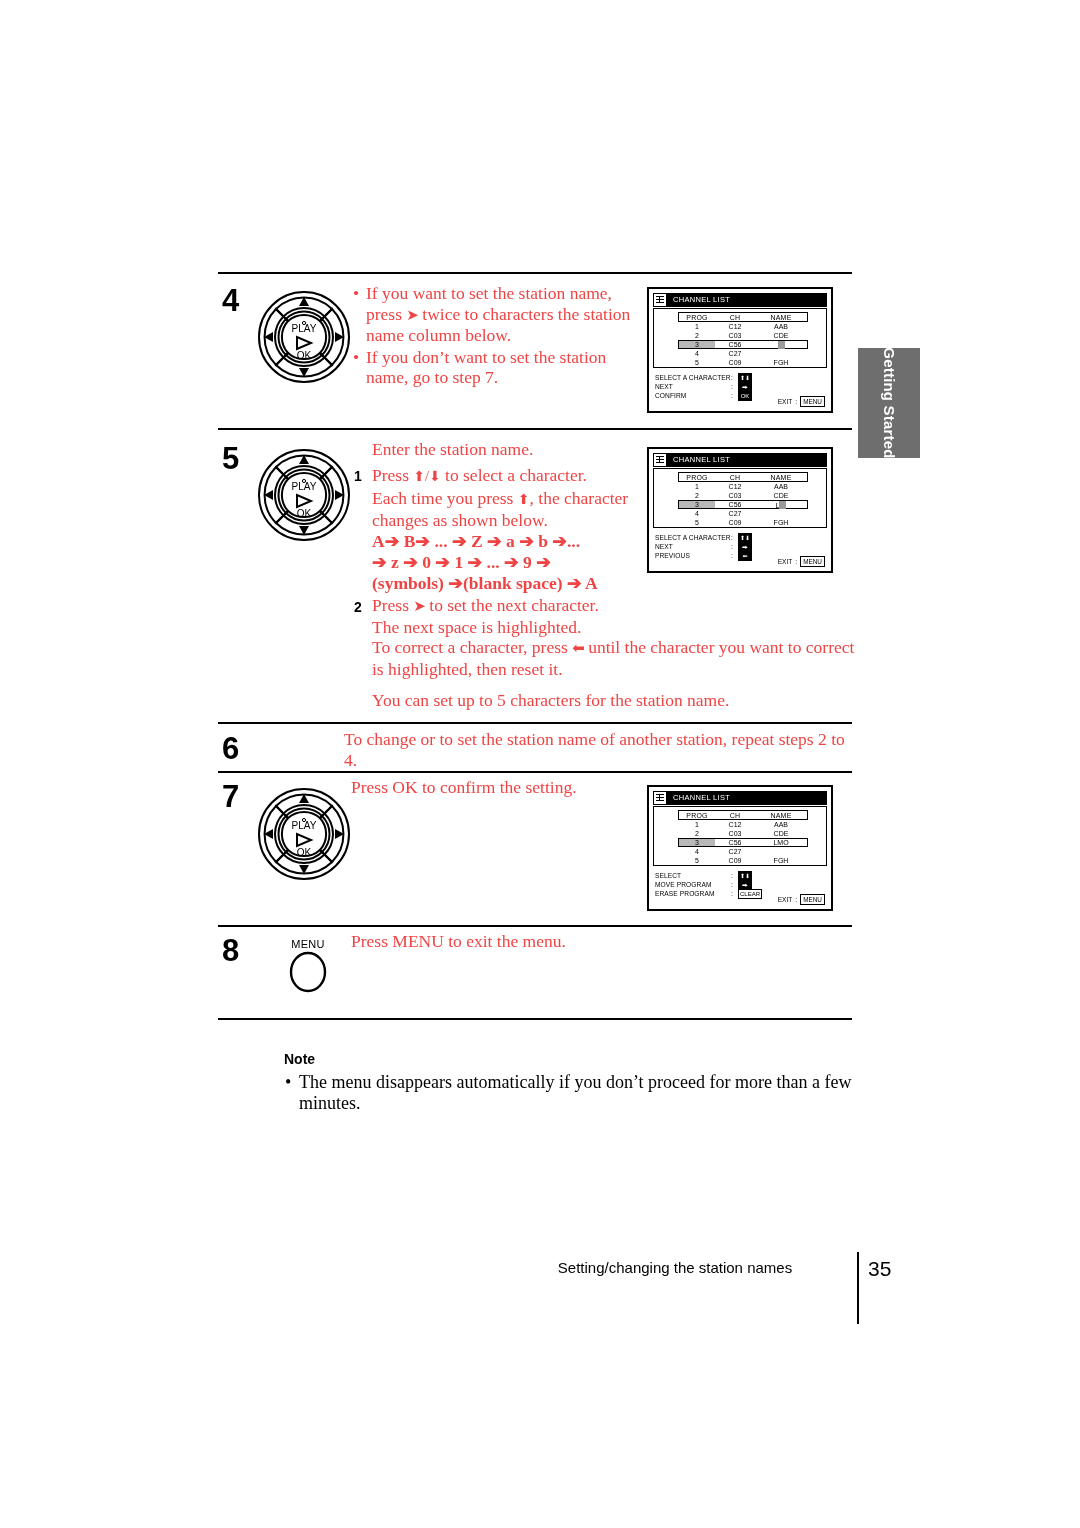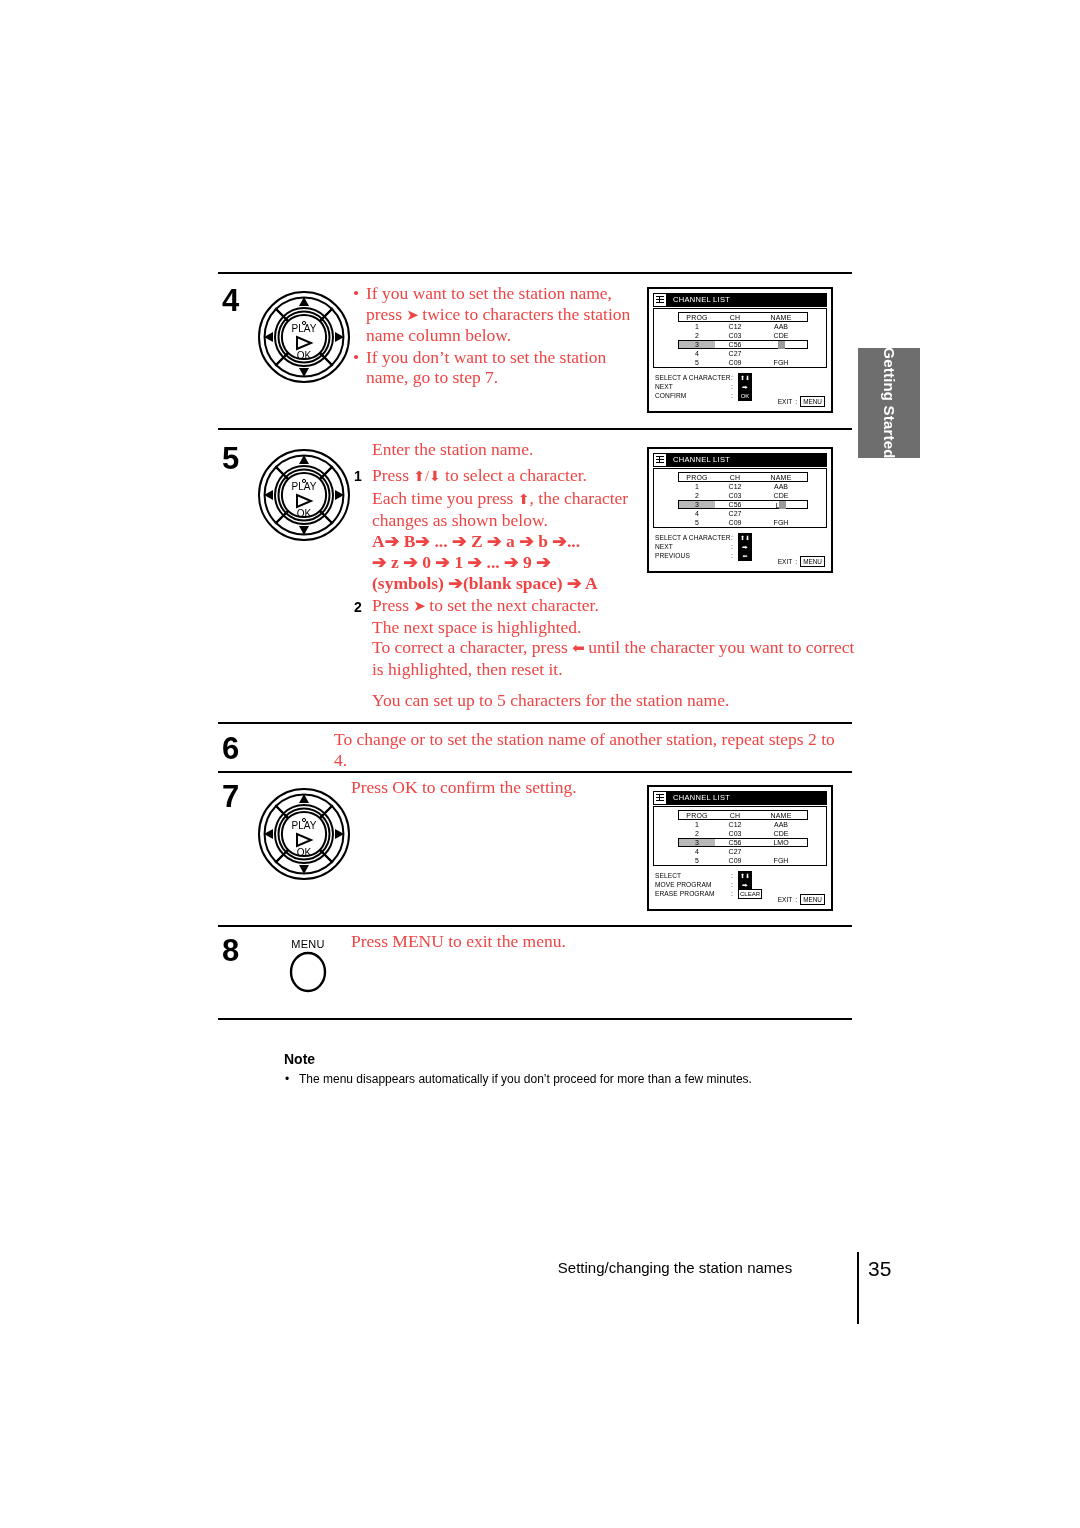--- a/index.html
+++ b/index.html
@@ -228,22 +228,22 @@
 
   
   .note-title {
     position: absolute;
     font-family: "Liberation Sans", sans-serif;
     font-weight: bold;
     font-size: 14px;
   }
   .note-body {
     position: absolute;
-    font-family: Liberation Sans, sans-serif;
-    font-size: 12px;
+    font-family: Liberation Serif, serif;
+    font-size: 18px;
     padding-left: 15px;
   }
   .note-body::before {
     content: "\2022";
     position: absolute;
     left: 1px;
   }
 
   
   .footer-text {
@@ -487,21 +487,21 @@
         </div>
     </div>
     <div class="osd-exit">
       <span>EXIT</span>
         <span>:</span>
         <span class="menu-key">MENU</span>
     </div>
   </div>
 
   <div class="step-num" style="left:222px; top:733px;">6</div>
-  <div class="body-text" style="left:334px; top:729px; width:510px;">To change or to set the station name of another station, repeat steps 2 to 4.</div>
+  <div class="body-text" style="left:344px; top:729px; width:510px;">To change or to set the station name of another station, repeat steps 2 to 4.</div>
 
   <div class="step-num" style="left:222px; top:781px;">7</div>
 
   <div class="joypad" style="left:256px; top:786px;">
     <svg width="96" height="96" viewBox="0 0 96 96">
       <g fill="none" stroke="#000" stroke-width="2">
         <circle cx="48" cy="48" r="45"></circle>
         <circle cx="48" cy="48" r="29"></circle>
         <circle cx="48" cy="48" r="25.5"></circle>
         <path d="M20 20 A40 40 0 0 1 76 20 L64 32 A24 24 0 0 0 32 32 Z"></path>

